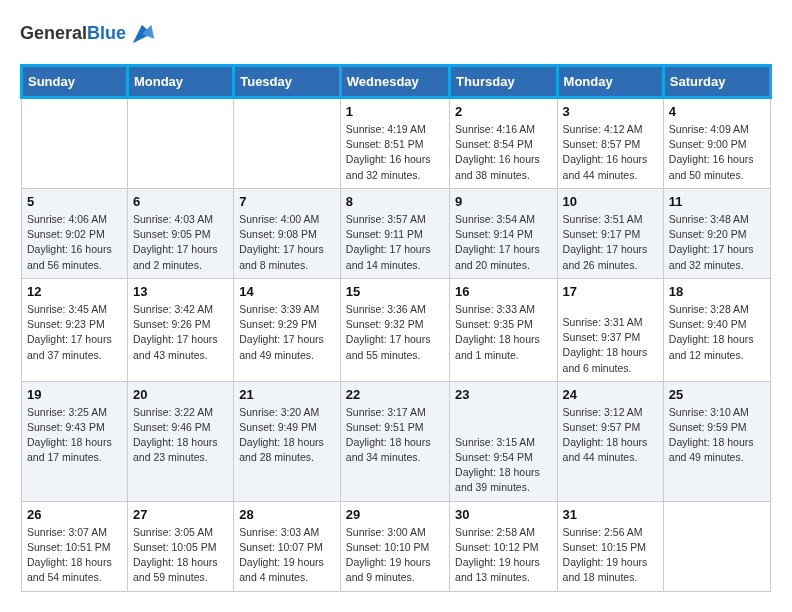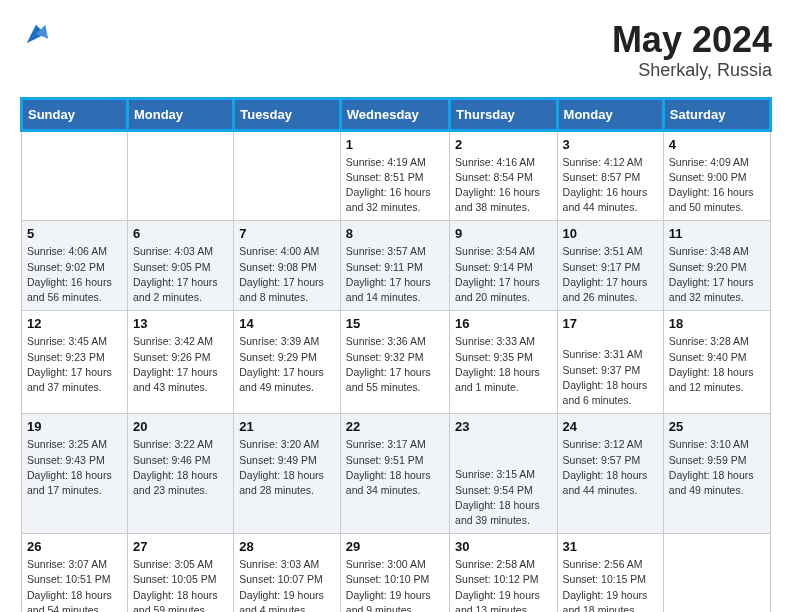--- a/index.html
+++ b/index.html
@@ -83,28 +83,29 @@
     }
     .empty-cell {
       background-color: #fff;
     }
   </style>
 </head>
 <body>
 
 <div class="header">
   <div class="logo">
+    <div class="logo-text">
+      <span>
+        <span style="font-size:18px;font-weight:bold;color:#333;">General</span><span style="font-size:18px;font-weight:bold;color:#1a6fbf;">Blue</span>
+      </span>
+    </div>
     <svg class="logo-icon" viewBox="0 0 30 30" width="30" height="30">
       <polygon points="5,25 15,5 25,15" fill="#1a6fbf"></polygon>
       <polygon points="15,15 25,5 28,20" fill="#4a90d9"></polygon>
     </svg>
-  </div>
-  <div class="title-block">
-    <div class="month-year">May 2024</div>
-    <div class="location">Sherkaly, Russia</div>
   </div>
 </div>
 
 <table>
   <thead>
     <tr>
       <th>Sunday</th>
       <th>Monday</th>
       <th>Tuesday</th>
       <th>Wednesday</th>

